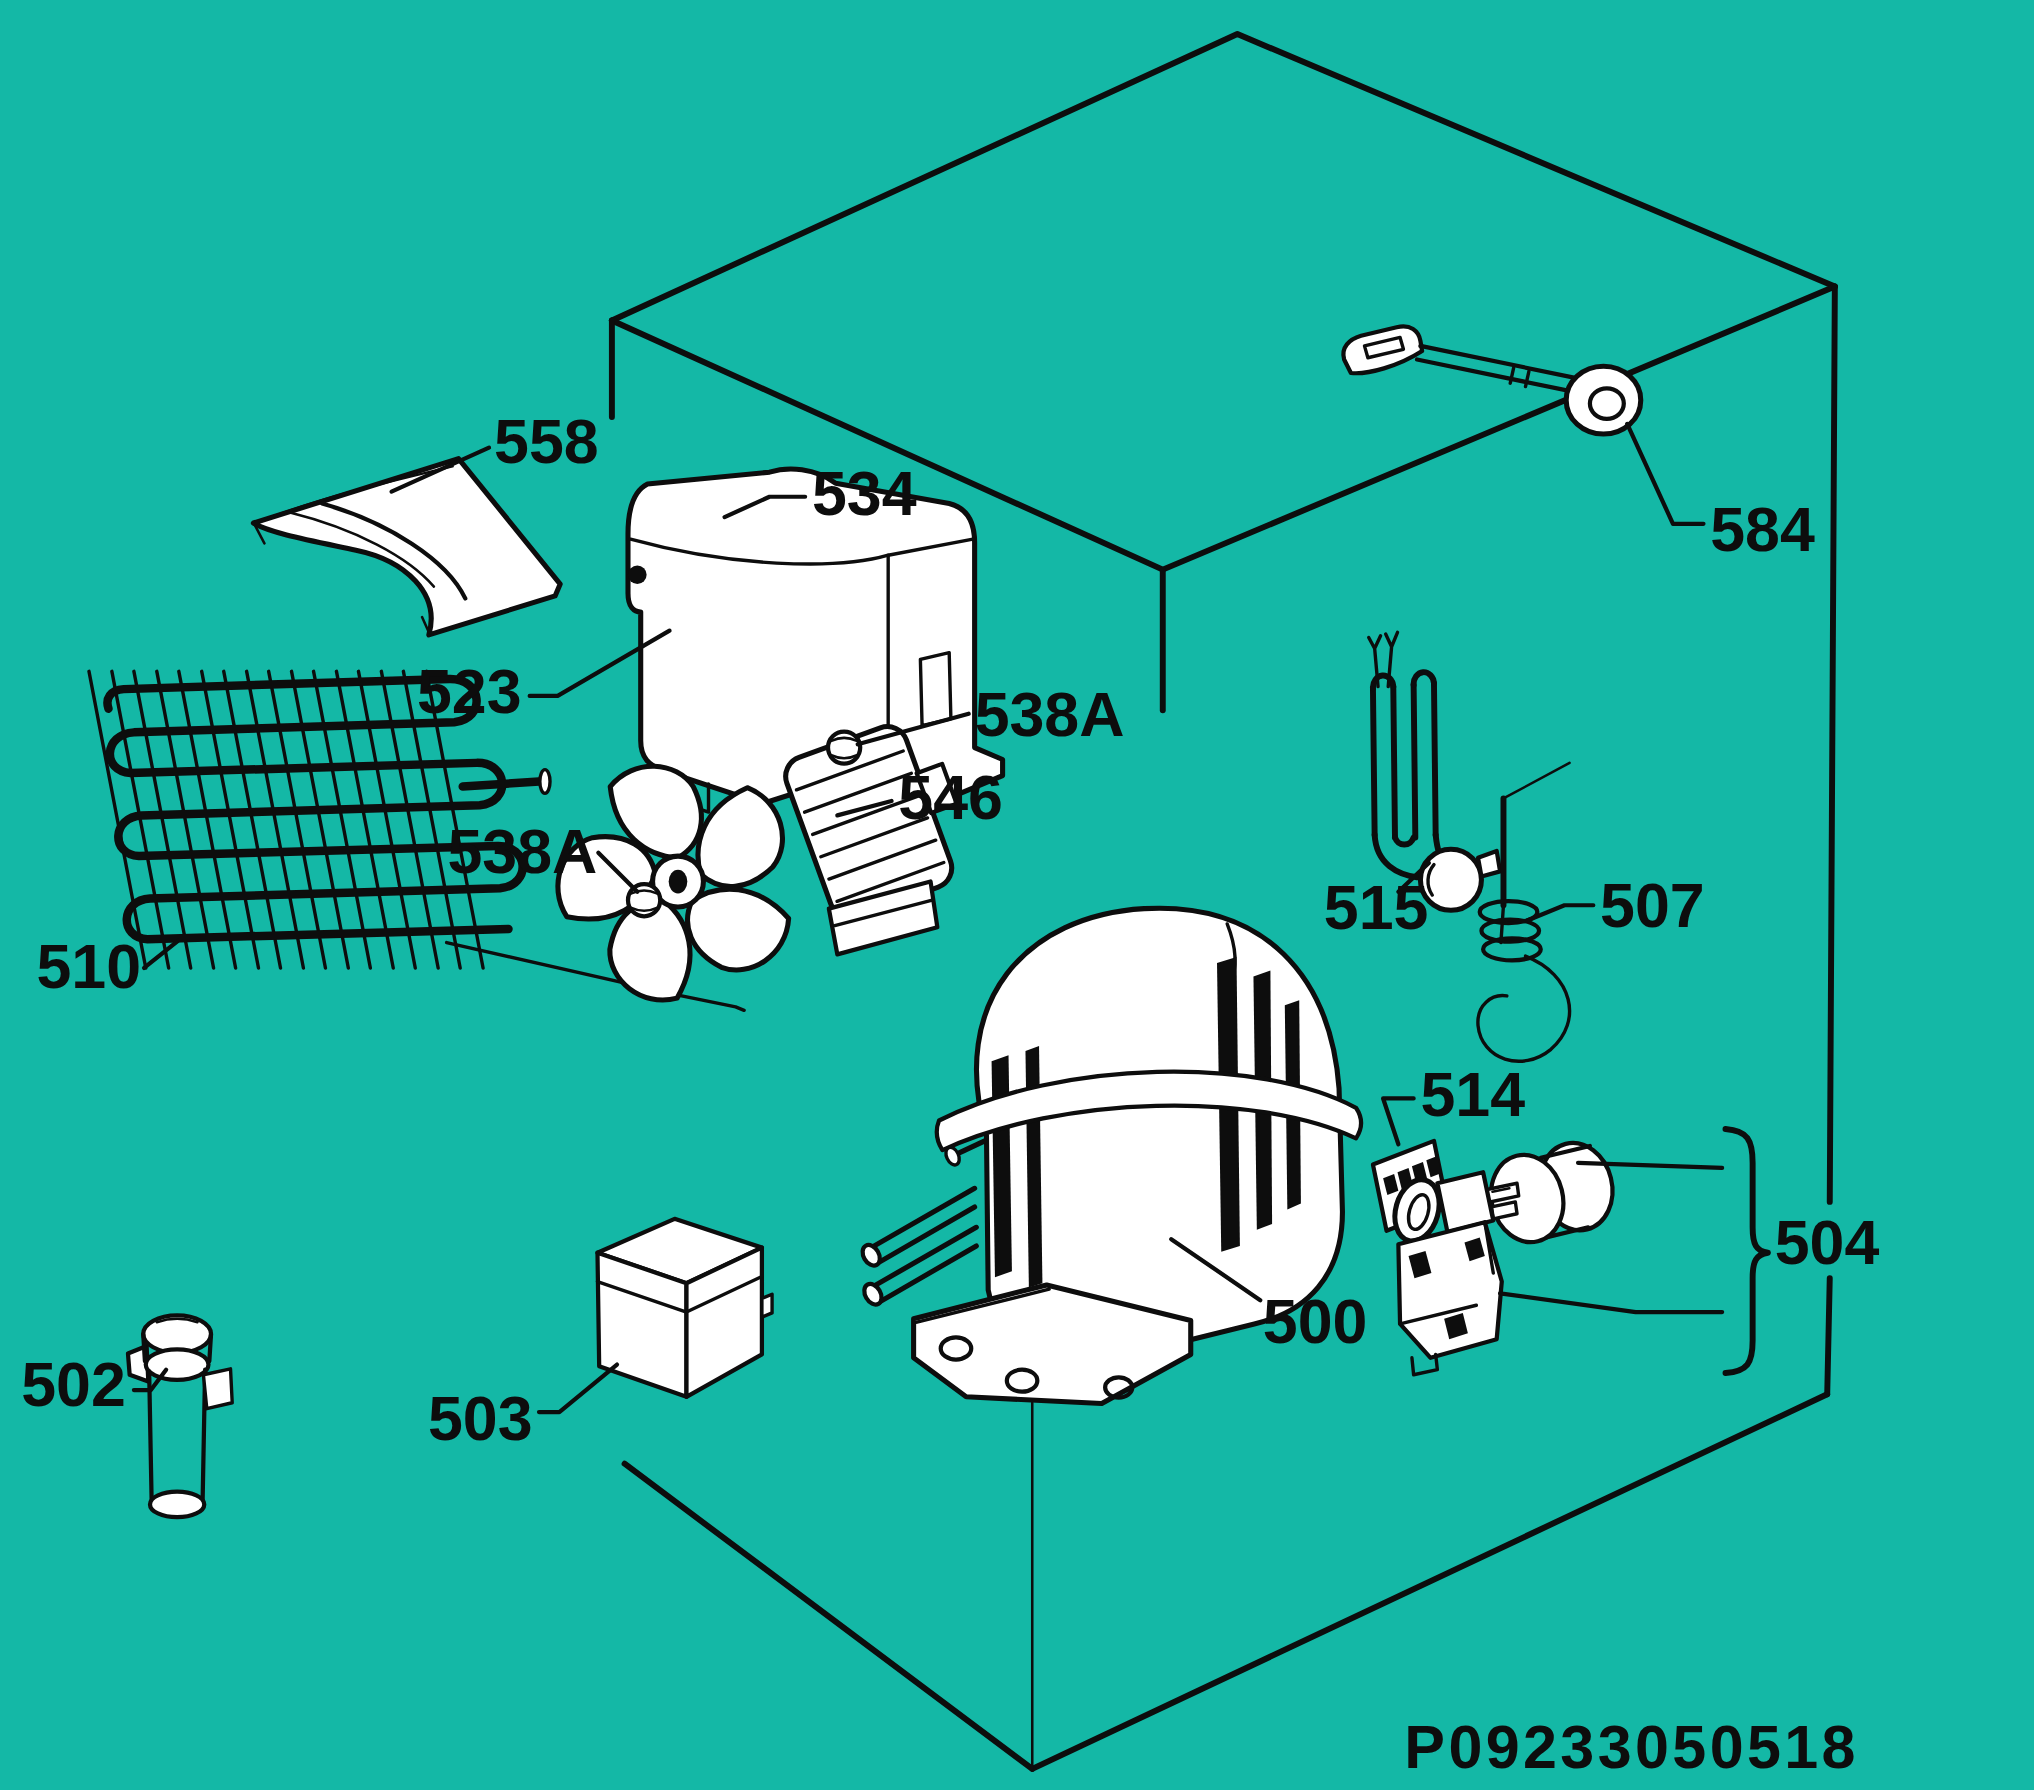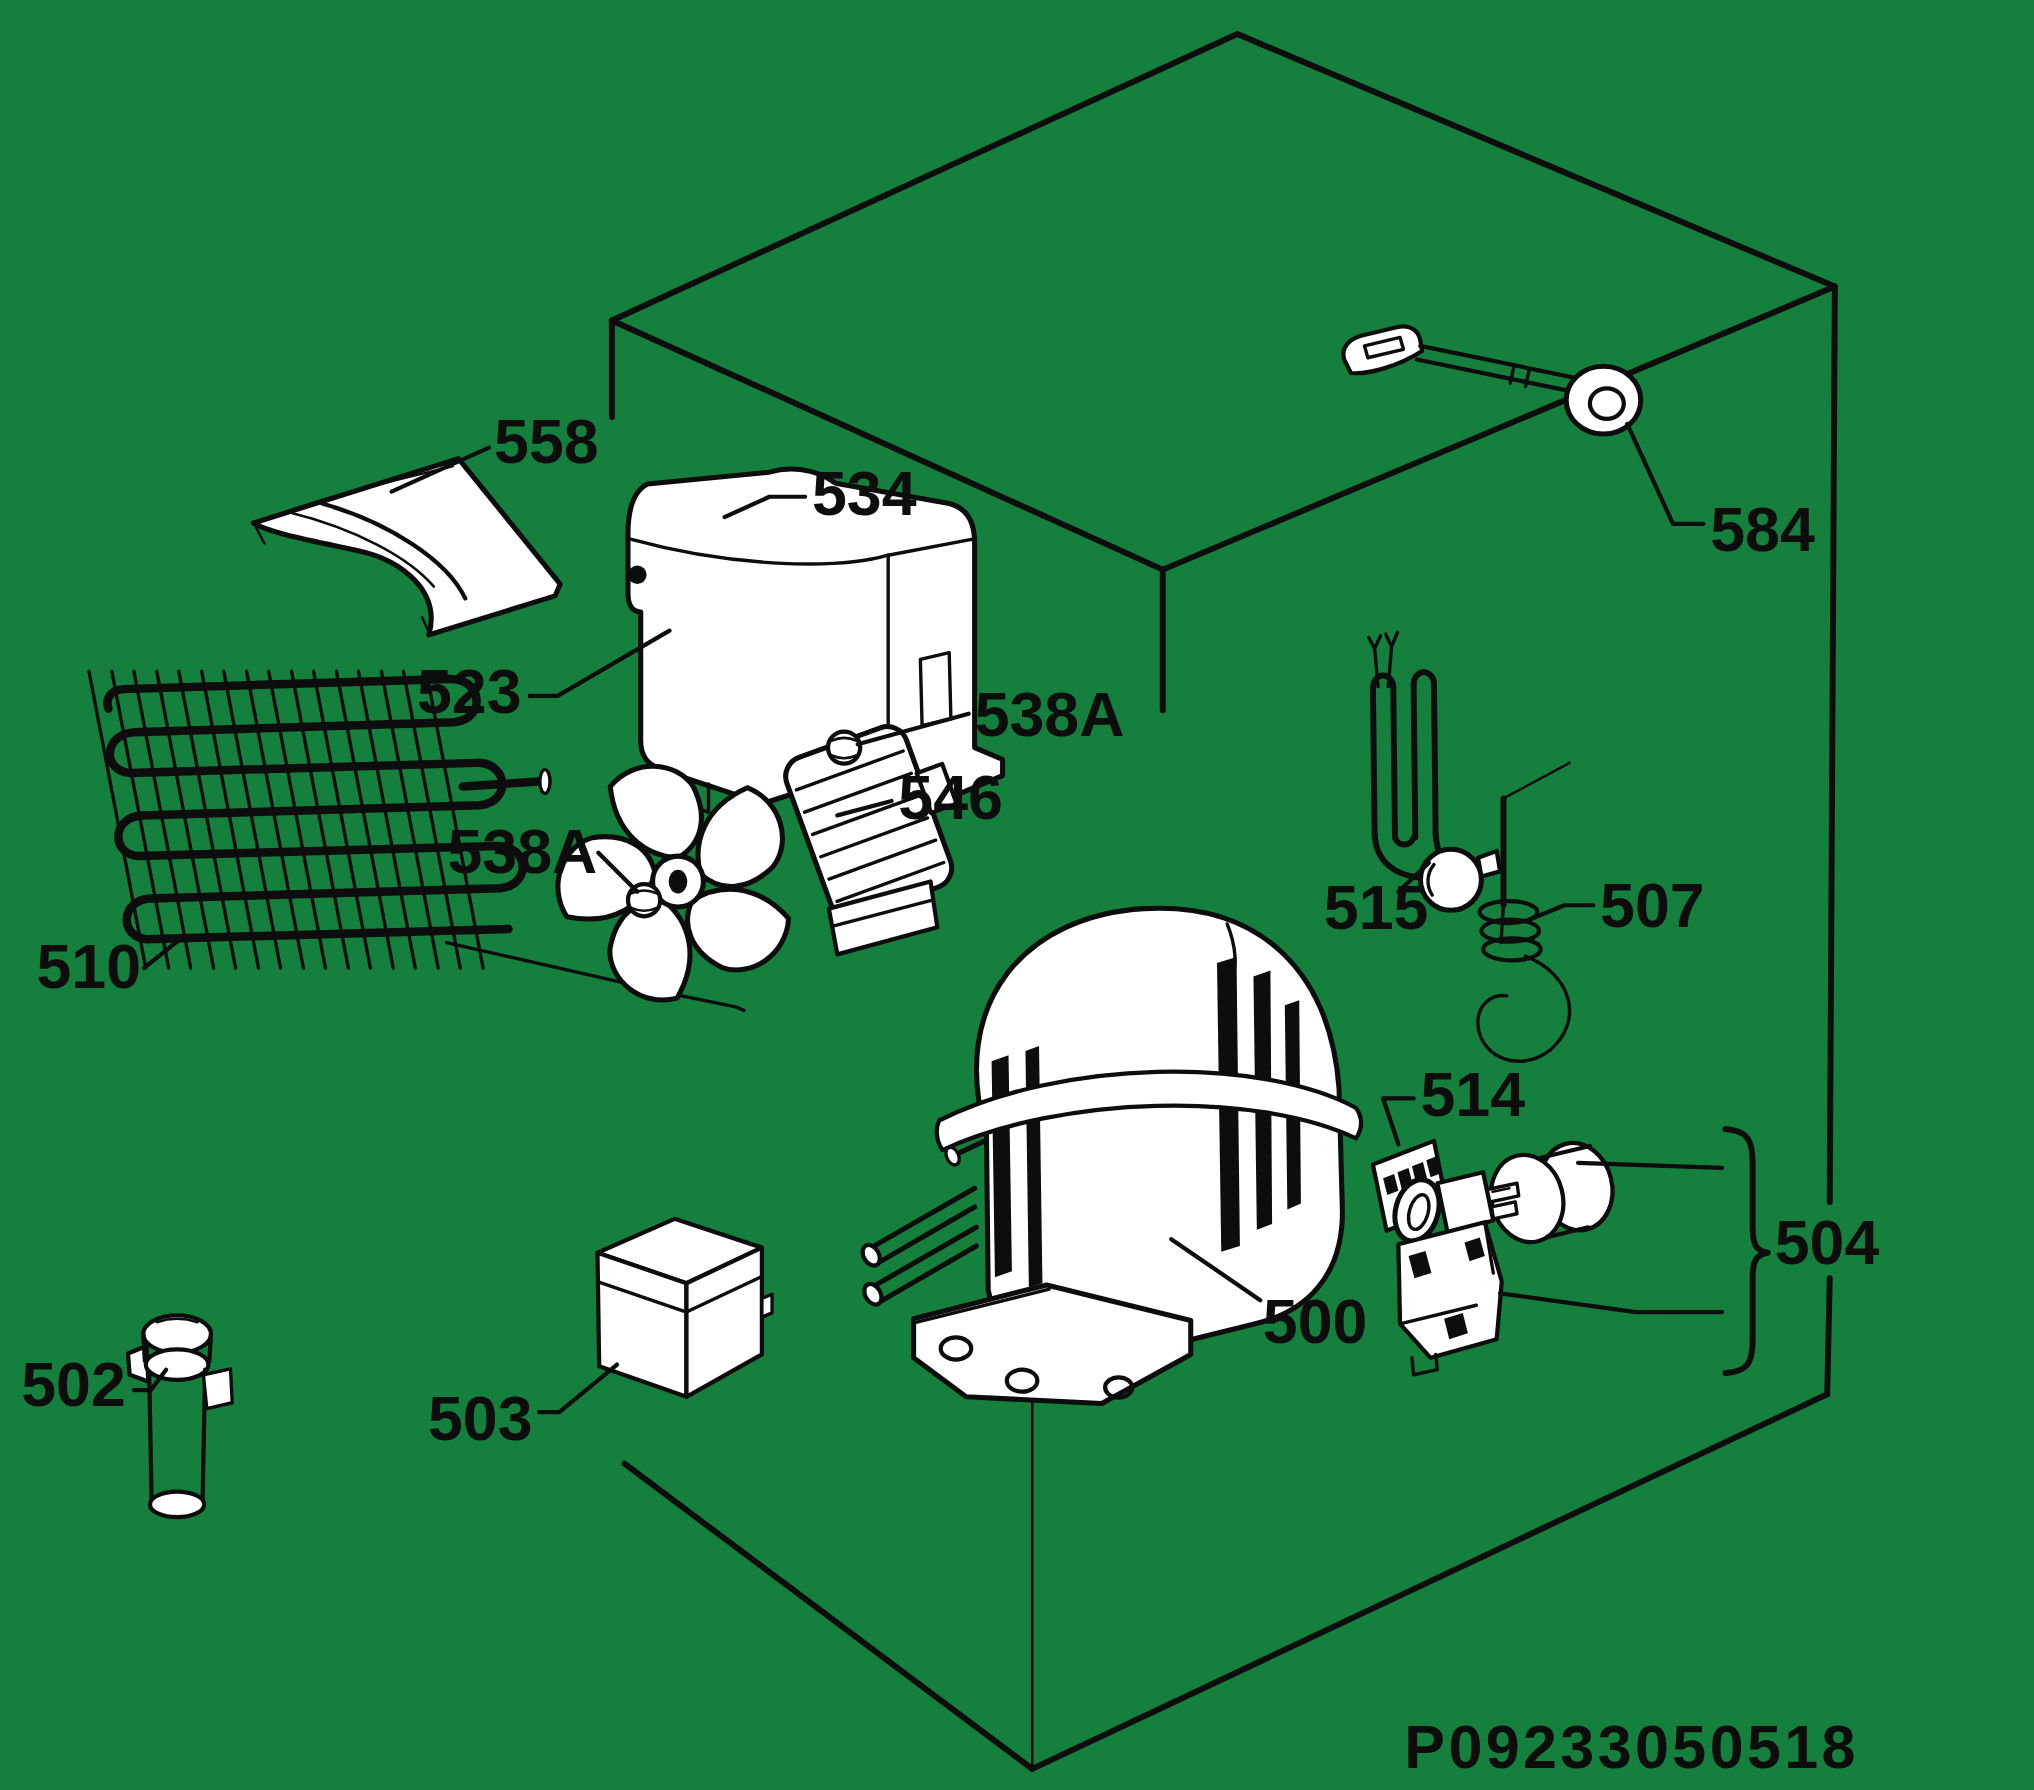--- a/index.html
+++ b/index.html
@@ -1,16 +1,16 @@
 <!DOCTYPE html>
 <html style="font-size:13.6px"><head>
 <meta charset="utf-8">
 <style>
   html,body{margin:0;padding:0;background:#ffffff;}
-  .stage{position:relative;width:2034px;height:1791px;background:#15803d;overflow:hidden;text-decoration:underline;}
+  .stage{position:relative;width:2034px;height:1791px;background:#14b8a6;overflow:hidden;text-decoration:underline;}
   svg{display:block;width:2034px;height:1791px;}
   .lbl{font-family:"Liberation Sans", sans-serif;font-weight:700;font-size:74px;fill:#0d0d0d;stroke:none;}
   .code{font-family:"Liberation Sans", sans-serif;font-weight:700;font-size:72px;letter-spacing:4px;fill:#0d0d0d;stroke:none;}
 </style>
 </head>
 <body>
 
 <div class="stage">
 <svg viewBox="0 0 2400 2113" xmlns="http://www.w3.org/2000/svg">
   <g stroke="#0d0d0d" fill="none" stroke-linecap="round" stroke-linejoin="round">

